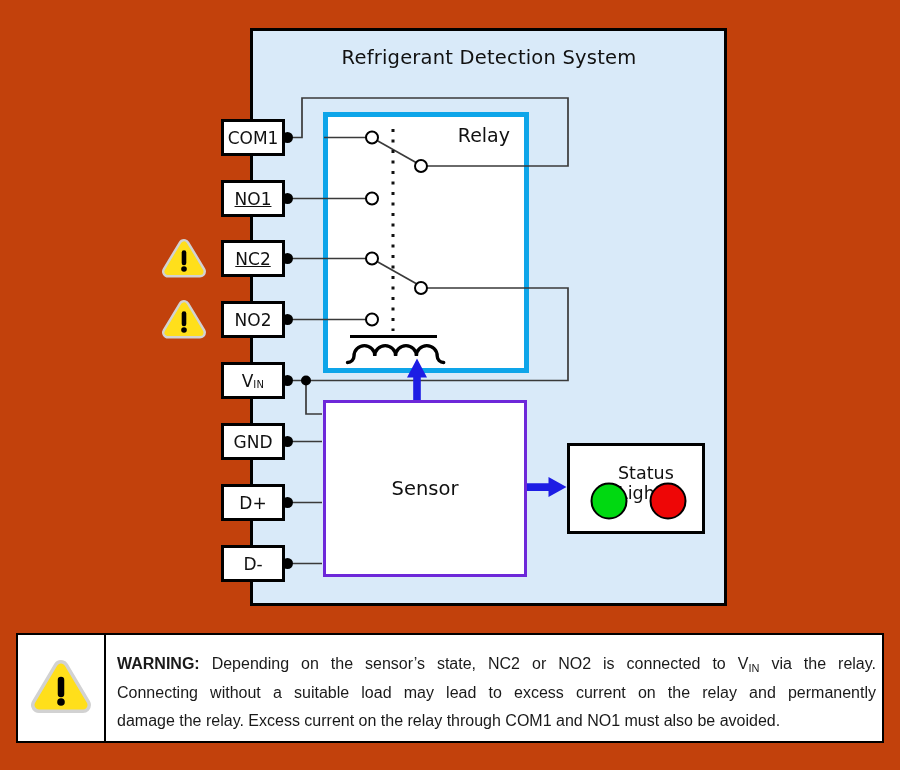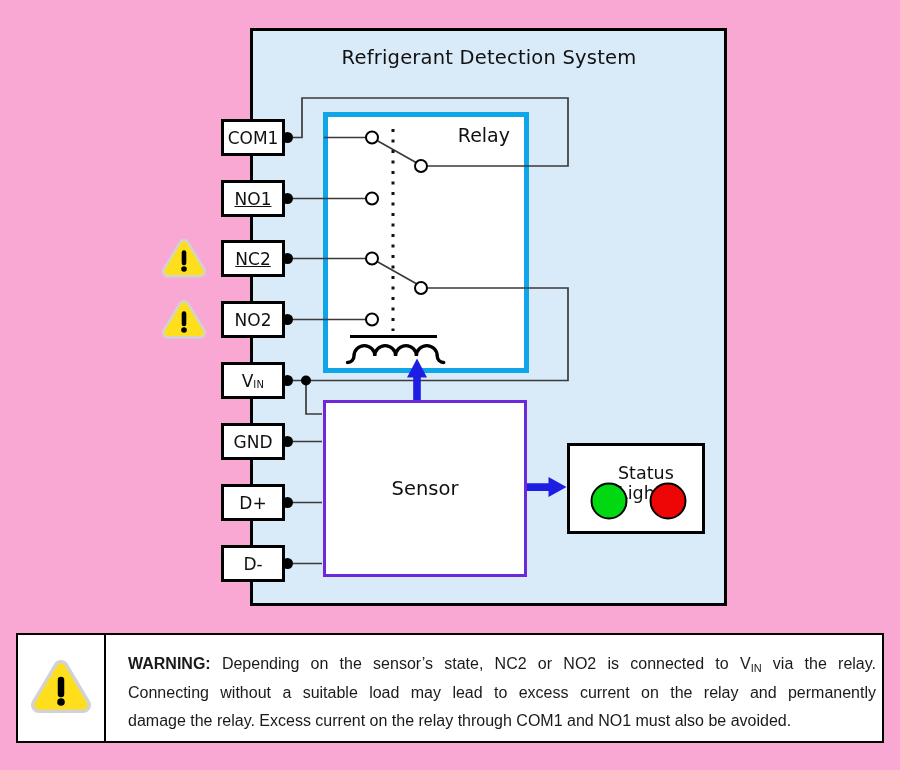--- a/index.html
+++ b/index.html
@@ -1,16 +1,16 @@
 <!DOCTYPE html>
 <html><head>
 <meta charset="utf-8">
 <style>
   html,body{margin:0;padding:0;background:#ffffff;}
-  .stage{position:relative;width:900px;height:770px;background:#f9a8d4;overflow:hidden;
+  .stage{position:relative;width:900px;height:770px;background:#c2410c;overflow:hidden;
          font-family:"DejaVu Sans","Liberation Sans",sans-serif;color:#111;}
 
   .main-box{position:absolute;left:250px;top:28px;width:471px;height:572px;
             border:3.5px solid #000;background:#d9eaf9;z-index:1;}
   .sys-title{position:absolute;left:250px;top:46px;width:478px;text-align:center;
              font-size:19.5px;letter-spacing:.2px;z-index:3;}
 
   .relay-box{position:absolute;left:323px;top:112px;width:196px;height:251px;
              border:5px solid #0ea5e9;background:#fff;z-index:4;text-align:right;}
   .relay-label{position:absolute;right:14px;top:7px;font-size:19px;}
@@ -29,21 +29,21 @@
   .t-com1{top:119px;} .t-no1{top:180px;text-decoration:underline;} .t-nc2{top:240px;text-decoration:underline;} .t-no2{top:301px;}
   .t-vin{top:362px;}  .t-gnd{top:423px;align-items:center;} .t-dp{top:484px;}  .t-dm{top:545px;}
   .sub{font-size:10px;position:relative;top:4px;letter-spacing:.3px;}
 
   .overlay{position:absolute;left:0;top:0;z-index:50;pointer-events:none;}
 
   .warn-box{position:absolute;left:16px;top:633px;width:864px;height:106px;
             border:2px solid #000;background:#fff;z-index:2;display:flex;}
   .warn-icon-cell{width:86px;border-right:2px solid #000;display:flex;
                   align-items:center;justify-content:center;}
-  .warn-text{flex:1;padding:15px 6px 0 22px;
+  .warn-text{flex:1;padding:15px 6px 0 11px;
              font-family:"Liberation Sans","DejaVu Sans",sans-serif;
              font-size:16px;line-height:28px;color:#1a1a1a;}
   .wline{white-space:normal;}
   .just{text-align:justify;text-align-last:justify;}
   .wsub{font-size:11px;position:relative;top:3px;}
   .warn-text b{font-weight:bold;}
 </style>
 </head>
 <body>
 

